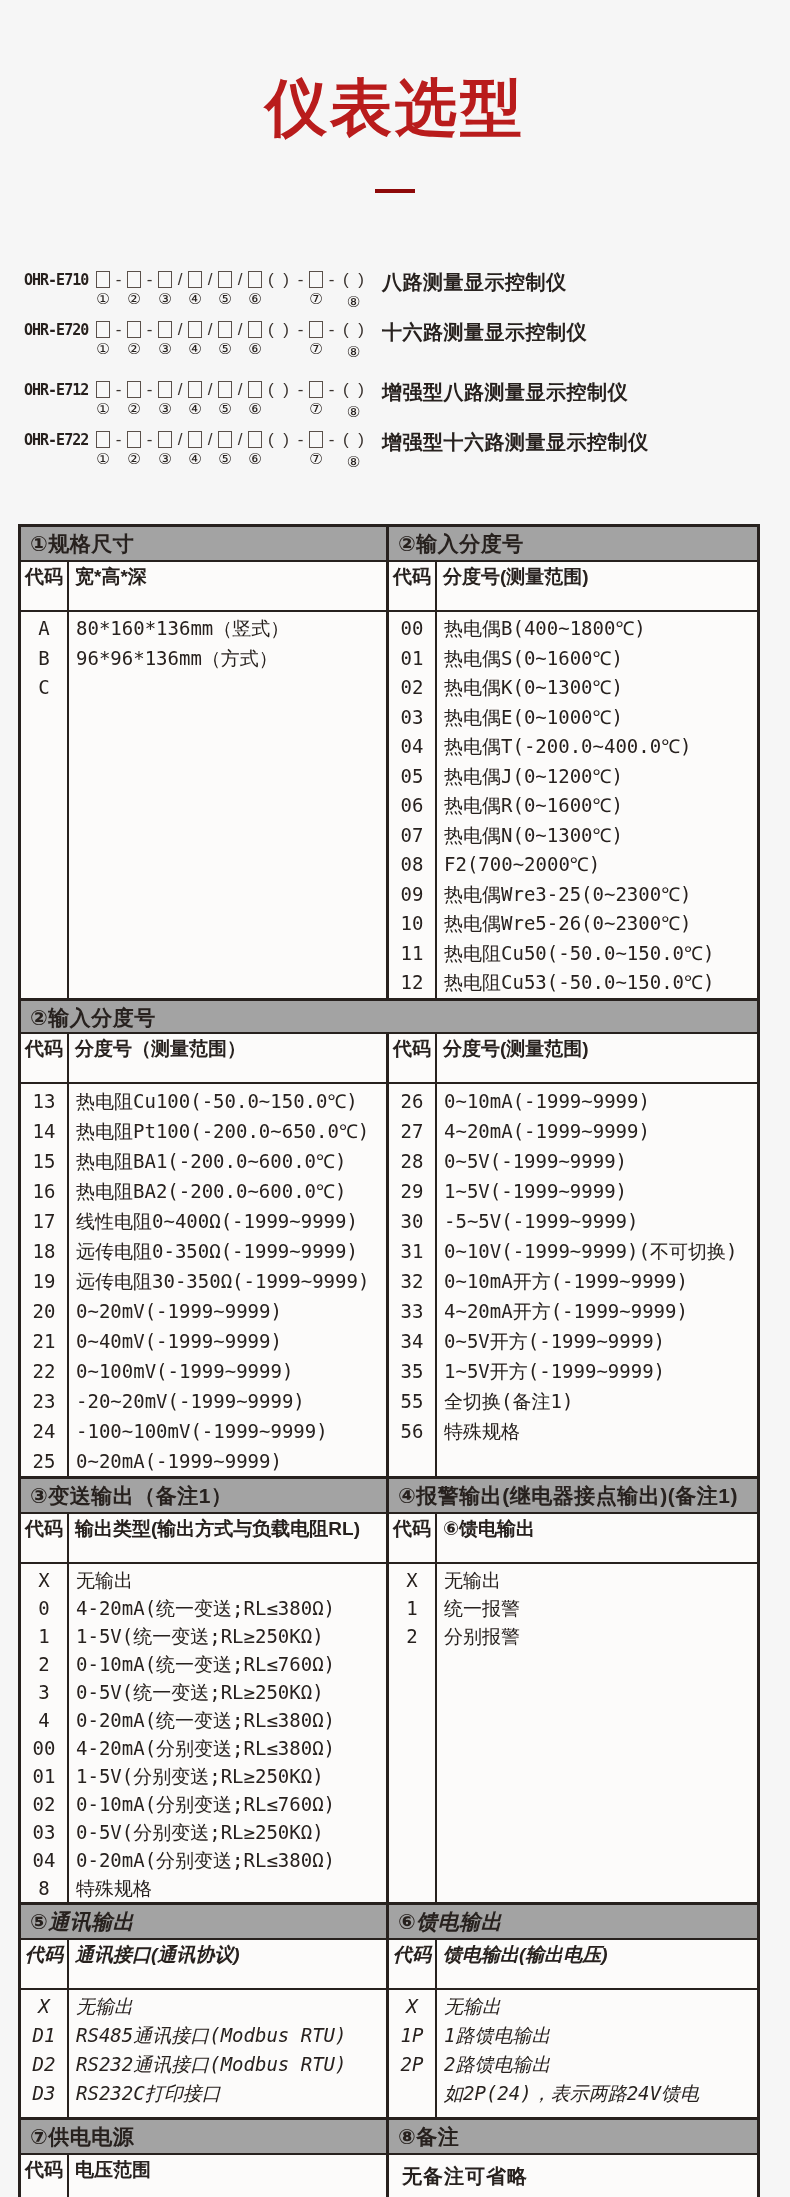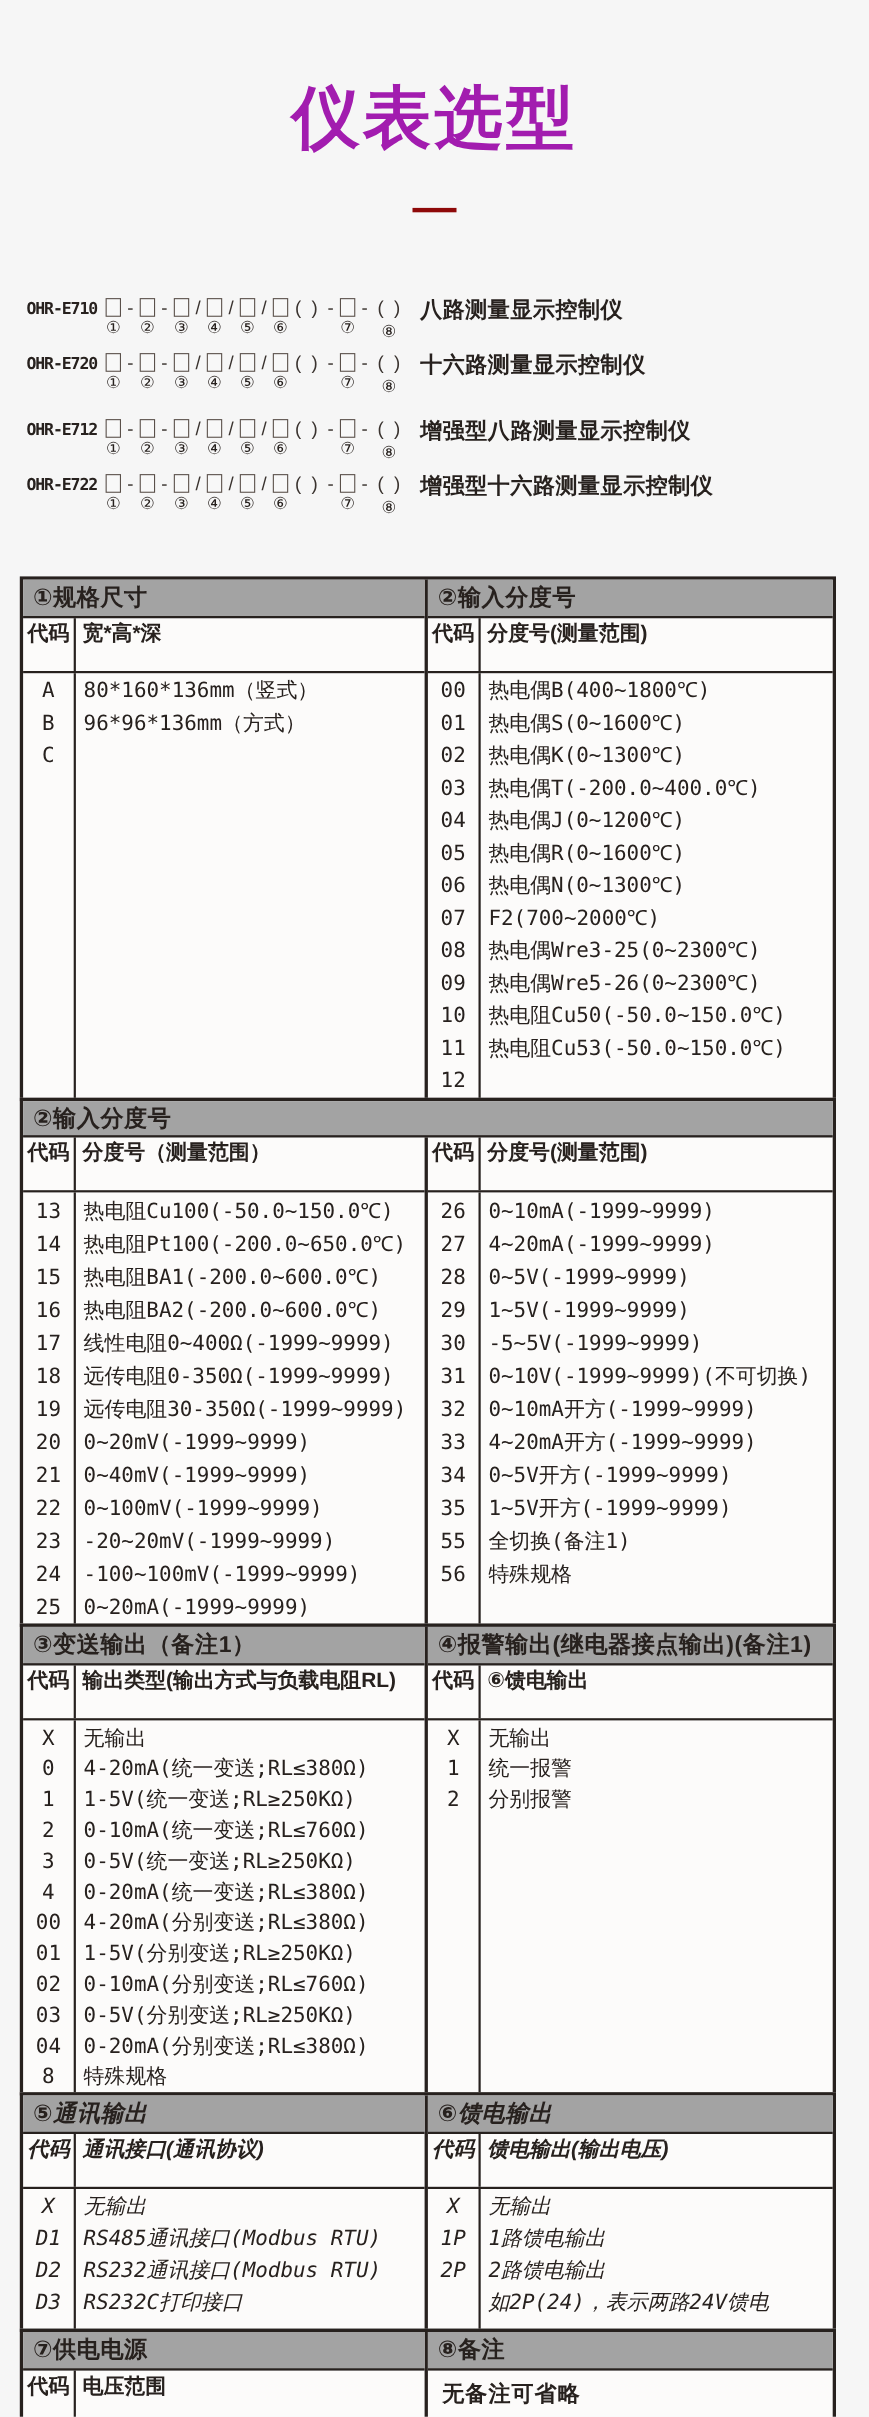--- a/index.html
+++ b/index.html
@@ -5,21 +5,21 @@
   html,body{margin:0;padding:0;}
   body{
     width:790px;height:2197px;overflow:hidden;
     background:#f6f6f6;color:#27211e;
     font-family:"Liberation Sans","DejaVu Sans",sans-serif;
     position:relative;
   }
   
   .title{
     padding-top:74px;text-align:center;
-    font-size:62px;font-weight:bold;color:#a21caf;
+    font-size:62px;font-weight:bold;color:#b91c1c;
     letter-spacing:3px;line-height:1.1;
   }
   .dash{width:40px;height:4px;background:#8e0909;margin:47px auto 0;}
   
   .models{margin:76px 0 0 24px;}
   .model-row{display:flex;align-items:flex-start;margin-bottom:7px;}
   .model-row.gap{margin-top:17px;}
   .model-code{
     width:66px;flex:none;font-family:"DejaVu Sans Mono","Liberation Mono",monospace;
     font-size:15px;font-weight:bold;letter-spacing:-1px;line-height:22px;color:#27211e;
@@ -395,20 +395,21 @@
               <div class="rcell">08</div>
               <div class="rcell">09</div>
               <div class="rcell">10</div>
               <div class="rcell">11</div>
               <div class="rcell">12</div>
             </div>
             <div class="vals">
               <div class="rcell">热电偶B(400~1800℃)</div>
               <div class="rcell">热电偶S(0~1600℃)</div>
               <div class="rcell">热电偶K(0~1300℃)</div>
+              <div class="rcell">热电偶E(0~1000℃)</div>
               <div class="rcell">热电偶T(-200.0~400.0℃)</div>
               <div class="rcell">热电偶J(0~1200℃)</div>
               <div class="rcell">热电偶R(0~1600℃)</div>
               <div class="rcell">热电偶N(0~1300℃)</div>
               <div class="rcell">F2(700~2000℃)</div>
               <div class="rcell">热电偶Wre3-25(0~2300℃)</div>
               <div class="rcell">热电偶Wre5-26(0~2300℃)</div>
               <div class="rcell">热电阻Cu50(-50.0~150.0℃)</div>
               <div class="rcell">热电阻Cu53(-50.0~150.0℃)</div>
             </div>

